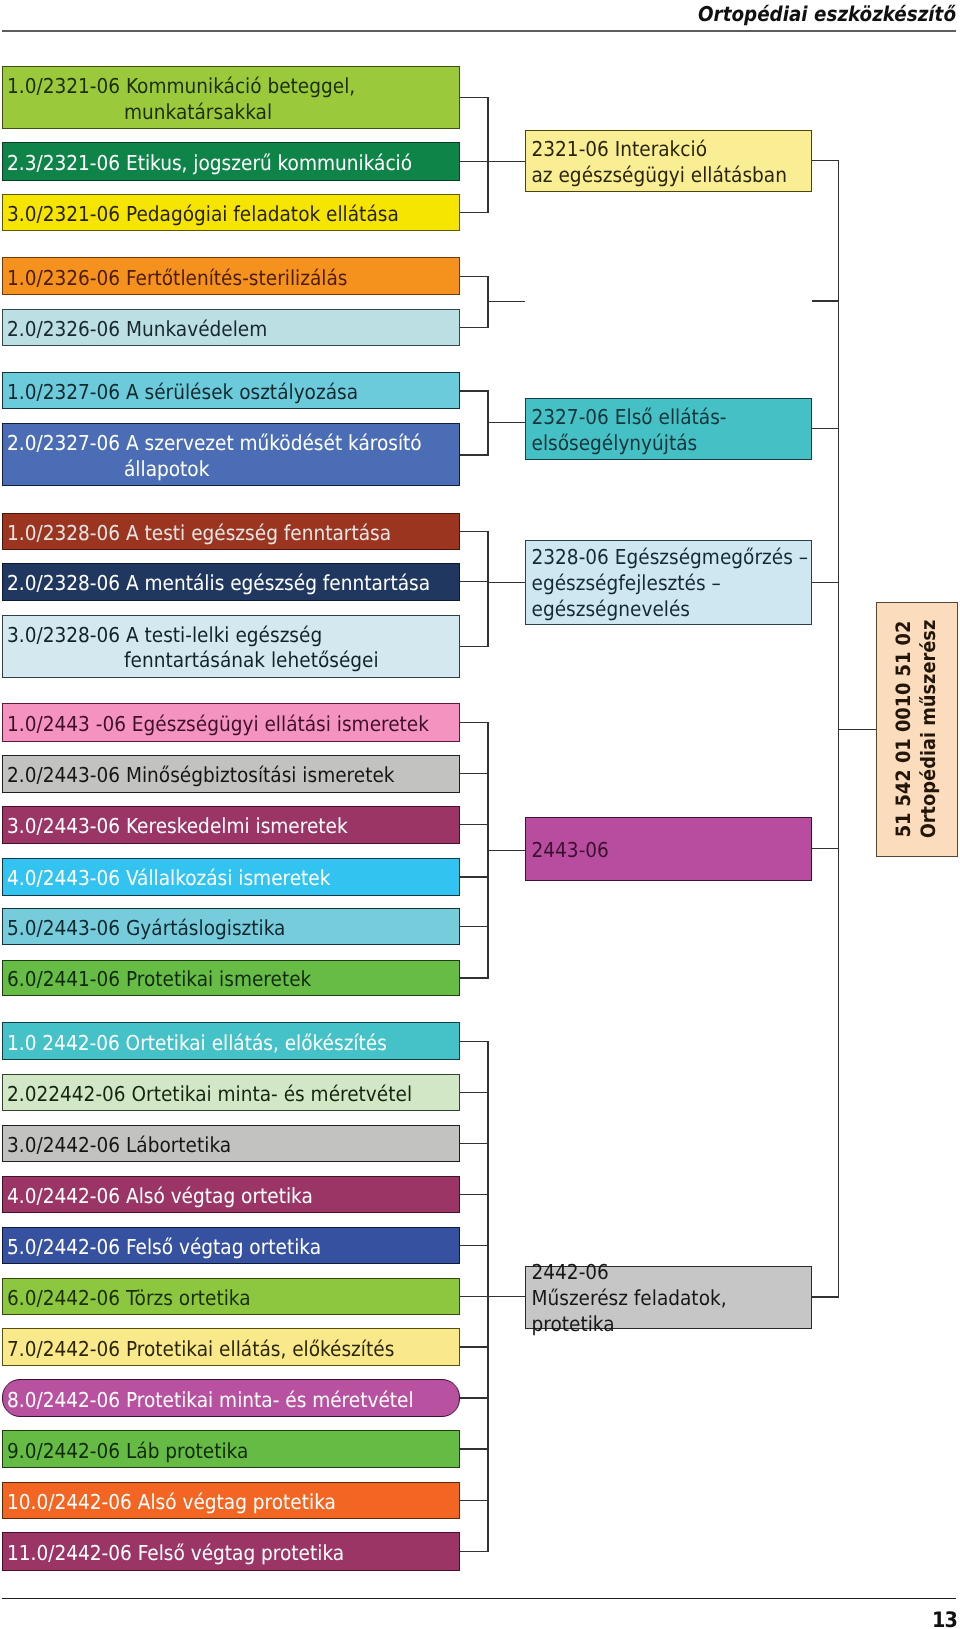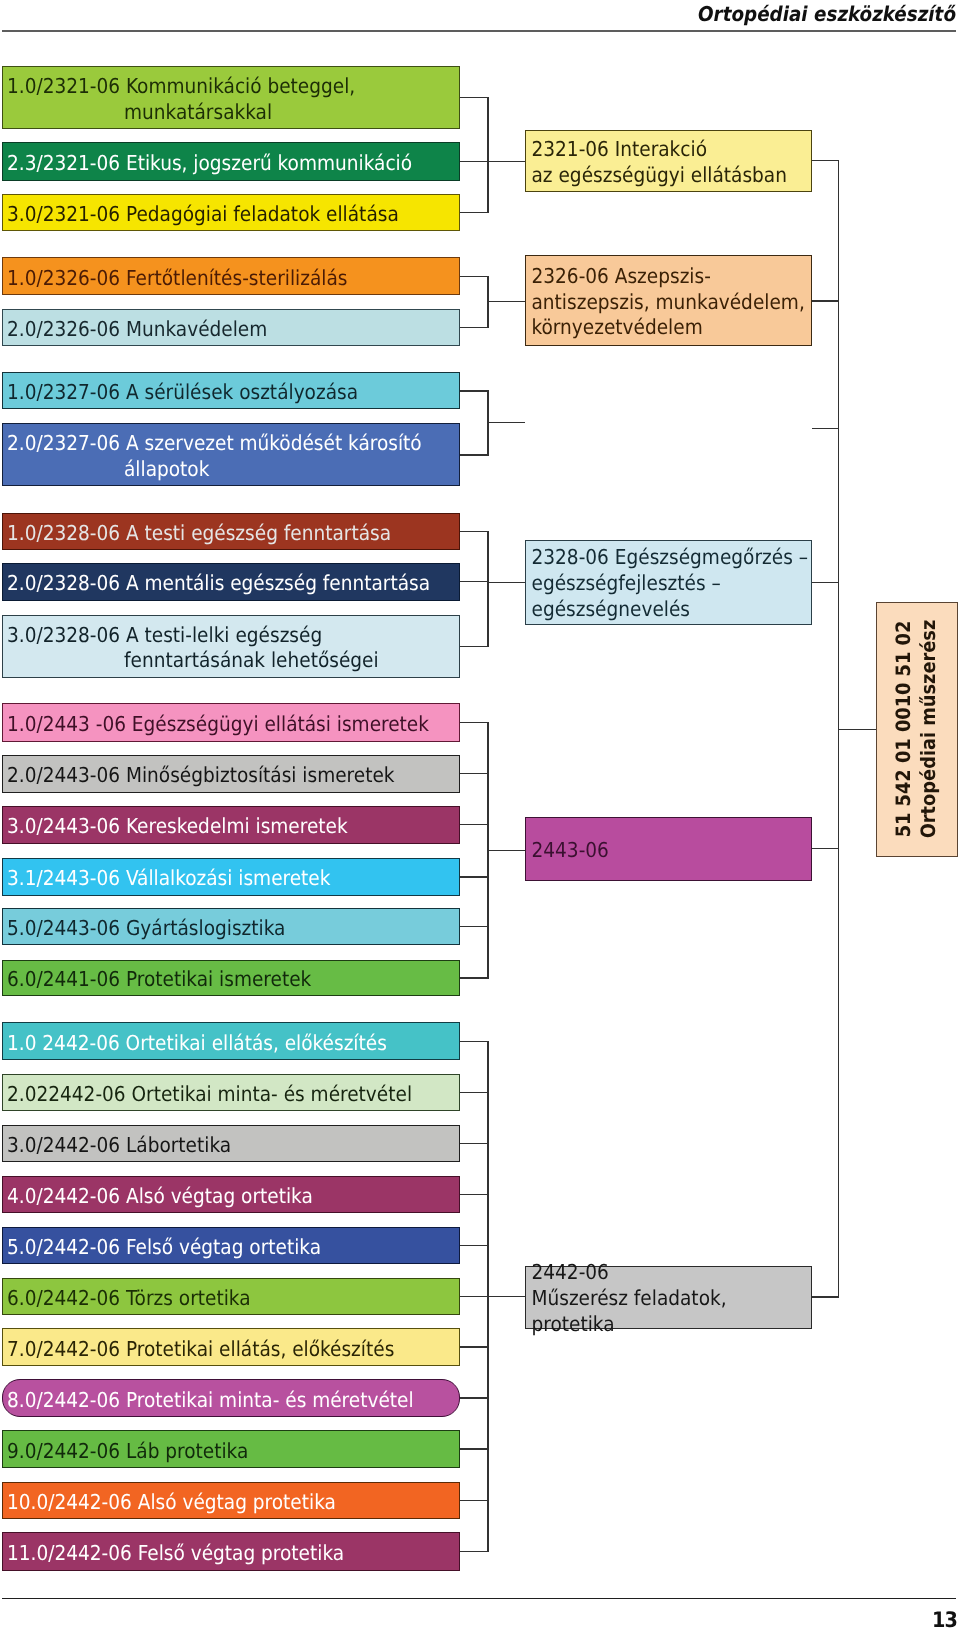--- a/index.html
+++ b/index.html
@@ -171,21 +171,21 @@
         <div style="">2.0/2443-06 Minőségbiztosítási ismeretek</div>
       </div>
     </div>
   <div class="box lbox" style="left:2px;width:458px;top:805.7px;height:37.9px;background:#9B3566;border-color:#451028;">
       <div class="txt" style="color:#ffffff;">
         <div style="">3.0/2443-06 Kereskedelmi ismeretek</div>
       </div>
     </div>
   <div class="box lbox" style="left:2px;width:458px;top:857.8px;height:38.3px;background:#32C3F0;border-color:#123845;">
       <div class="txt" style="color:#ffffff;">
-        <div style="">3.1/2443-06 Vállalkozási ismeretek</div>
+        <div style="">4.0/2443-06 Vállalkozási ismeretek</div>
       </div>
     </div>
   <div class="box lbox" style="left:2px;width:458px;top:908.1px;height:37.2px;background:#77CCDB;border-color:#14333c;">
       <div class="txt" style="color:#10272d;">
         <div style="">5.0/2443-06 Gyártáslogisztika</div>
       </div>
     </div>
   <div class="box lbox" style="left:2px;width:458px;top:959.6px;height:36.8px;background:#67BC45;border-color:#1d3d13;">
       <div class="txt" style="color:#11290b;">
         <div style="">6.0/2441-06 Protetikai ismeretek</div>
@@ -245,25 +245,24 @@
       <div class="txt" style="color:#ffffff;">
         <div style="">11.0/2442-06 Felső végtag protetika</div>
       </div>
     </div>
   <div class="box mbox" style="left:525.0px;width:286.5px;top:129.5px;height:62.5px;background:#FAEE94;border-color:#4b4310;">
       <div class="txt" style="color:#2a2508;">
         <div style="">2321-06 Interakció</div>
         <div style="">az egészségügyi ellátásban</div>
       </div>
     </div>
-  <div class="box mbox" style="left:525.0px;width:286.5px;top:255.3px;height:91.2px;background:#F8C999;border-color:#3c2a13;">
-      <div class="txt" style="color:#3b2106;">
-        <div style="">2326-06 Aszepszis-</div>
-        <div style="">antiszepszis, munkavédelem,</div>
-        <div style="">környezetvédelem</div>
+  <div class="box mbox" style="left:525.0px;width:286.5px;top:397.5px;height:62.8px;background:#45C0C4;border-color:#163f43;">
+      <div class="txt" style="color:#12343a;">
+        <div style="">2327-06 Első ellátás-</div>
+        <div style="">elsősegélynyújtás</div>
       </div>
     </div>
   <div class="box mbox" style="left:525.0px;width:286.5px;top:539.9px;height:84.8px;background:#CFE7F0;border-color:#2b3f48;">
       <div class="txt" style="color:#132a33;">
         <div style="">2328-06 Egészségmegőrzés –</div>
         <div style="">egészségfejlesztés –</div>
         <div style="">egészségnevelés</div>
       </div>
     </div>
   <div class="box mbox" style="left:525.0px;width:286.5px;top:816.7px;height:64.2px;background:#B84C9E;border-color:#3d1234;">

